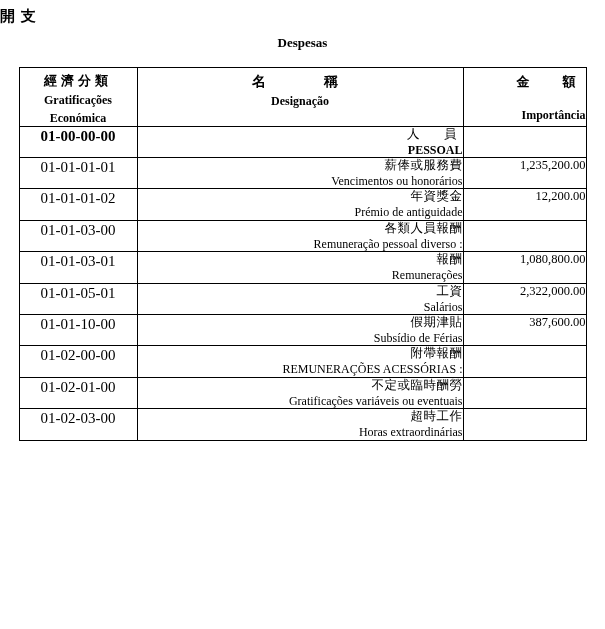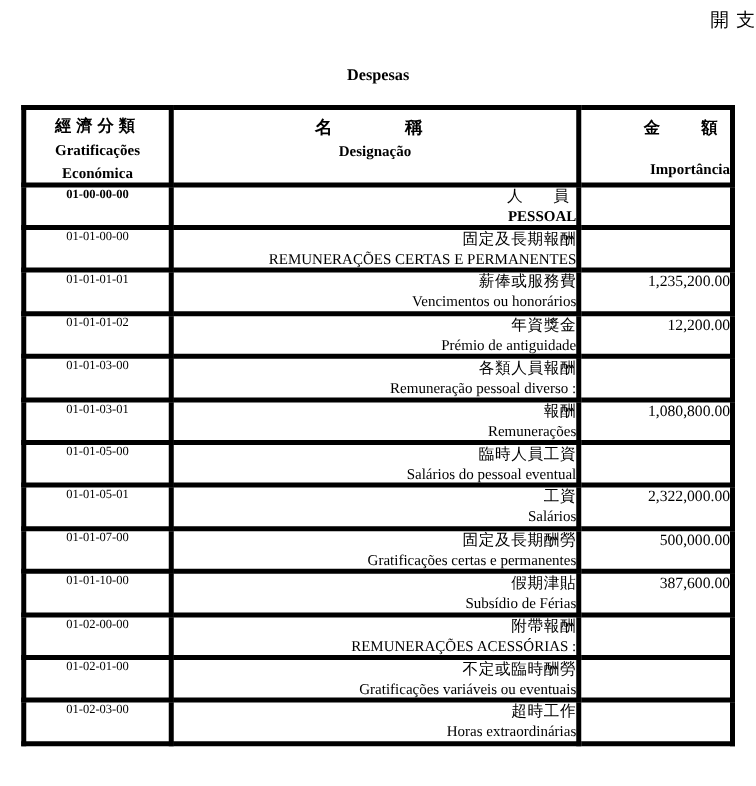--- a/index.html
+++ b/index.html
@@ -13,40 +13,40 @@
     font-family: "Liberation Serif", "DejaVu Serif", serif;
     color: #000000;
     overflow: hidden;
   }
   .page {
     position: relative;
     width: 605px;
     height: 629px;
   }
   .doc-title {
-    text-align: right;
+    text-align: left;
     font-size: 15px;
-    font-weight: normal;
+    font-weight: bold;
     margin-top: 7px;
     letter-spacing: 1px;
   }
   .doc-subtitle {
     text-align: center;
     font-size: 13px;
     font-weight: bold;
-    margin-top: 26px;
+    margin-top: 9px;
   }
   table.budget {
     border-collapse: collapse;
     width: 567px;
     margin: 16px auto 0 auto;
     table-layout: fixed;
   }
   table.budget td, table.budget th {
-    border: 4px solid #000000;
+    border: 1px solid #000000;
     vertical-align: top;
     padding: 0;
   }
   .col-code { width: 118px; }
   .col-name { width: 326px; }
   .col-amount { width: 123px; }
 
   
   .hdr-code {
     height: 52px;
@@ -98,21 +98,21 @@
   }
   .section-cell .pt1 {
     font-size: 12px;
     font-weight: bold;
     margin-top: 1px;
   }
 
   
   .code-cell {
     text-align: center;
-    font-size: 10px;
+    font-size: 15px;
     padding-top: 3px;
     line-height: 1.25;
     white-space: nowrap;
   }
   .code-cell.bold { font-weight: bold; }
   .name-cell {
     padding: 1px 0 2px 5px;
     line-height: 1.2;
     text-align: right;
   }
@@ -169,28 +169,20 @@
     <tbody>
     <tr>
           <td class="code-cell bold">01-00-00-00</td>
           <td class="name-cell">
             <div class="zh sp">人　員</div>
             <div class="pt1 bold">PESSOAL</div>
           </td>
           <td class="amount-cell"></td>
         </tr>
         <tr>
-          <td class="code-cell">01-01-00-00</td>
-          <td class="name-cell">
-            <div class="zh">固定及長期報酬</div>
-            <div class="pt1">REMUNERAÇÕES CERTAS E PERMANENTES</div>
-          </td>
-          <td class="amount-cell"></td>
-        </tr>
-        <tr>
           <td class="code-cell">01-01-01-01</td>
           <td class="name-cell">
             <div class="zh">薪俸或服務費</div>
             <div class="pt1">Vencimentos ou honorários</div>
           </td>
           <td class="amount-cell">1,235,200.00</td>
         </tr>
         <tr>
           <td class="code-cell">01-01-01-02</td>
           <td class="name-cell">
@@ -209,44 +201,28 @@
         </tr>
         <tr>
           <td class="code-cell">01-01-03-01</td>
           <td class="name-cell">
             <div class="zh">報酬</div>
             <div class="pt1">Remunerações</div>
           </td>
           <td class="amount-cell">1,080,800.00</td>
         </tr>
         <tr>
-          <td class="code-cell">01-01-05-00</td>
-          <td class="name-cell">
-            <div class="zh">臨時人員工資</div>
-            <div class="pt1">Salários do pessoal eventual</div>
-          </td>
-          <td class="amount-cell"></td>
-        </tr>
-        <tr>
           <td class="code-cell">01-01-05-01</td>
           <td class="name-cell">
             <div class="zh">工資</div>
             <div class="pt1">Salários</div>
           </td>
           <td class="amount-cell">2,322,000.00</td>
         </tr>
         <tr>
-          <td class="code-cell">01-01-07-00</td>
-          <td class="name-cell">
-            <div class="zh">固定及長期酬勞</div>
-            <div class="pt1">Gratificações certas e permanentes</div>
-          </td>
-          <td class="amount-cell">500,000.00</td>
-        </tr>
-        <tr>
           <td class="code-cell">01-01-10-00</td>
           <td class="name-cell">
             <div class="zh">假期津貼</div>
             <div class="pt1">Subsídio de Férias</div>
           </td>
           <td class="amount-cell">387,600.00</td>
         </tr>
         <tr>
           <td class="code-cell">01-02-00-00</td>
           <td class="name-cell">

